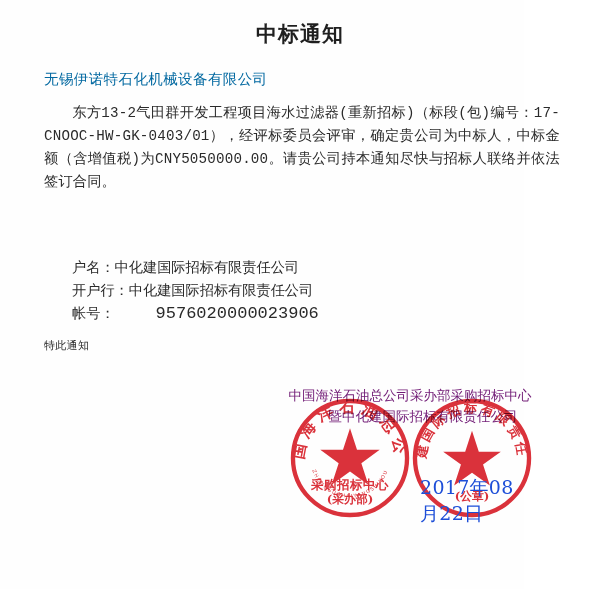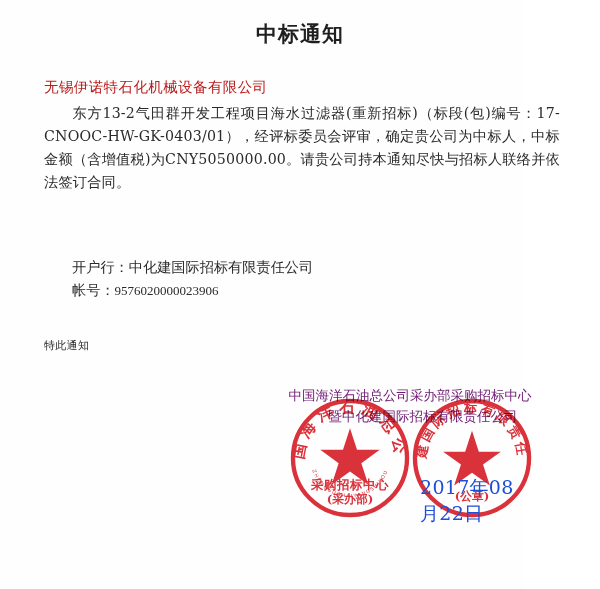--- a/index.html
+++ b/index.html
@@ -37,37 +37,37 @@
     color: #1f1f1f;
   }
 
   
   .addressee {
     position: absolute;
     left: 44px;
     top: 70px;
     font-size: 14.5px;
     letter-spacing: 0.4px;
-    color: #b91c1c;
-    margin-top: 8px;
+    color: #0369a1;
   }
 
   
   .body-block {
     position: absolute;
     left: 44px;
     width: 516px;
   }
   .para {
     font-size: 14.2px;
     line-height: 23px;
     letter-spacing: 0.2px;
     text-align: justify;
     color: #2a2a2a;
     margin: 0;
+    font-family: Liberation Mono, monospace;
   }
   .para.indent {
     text-indent: 2em;
   }
 
   #para-1 { top: 102px; }
   #para-2 { top: 218px; }
 
   
   .bank-info {
@@ -75,22 +75,23 @@
     left: 72px;
     top: 256px;
     font-size: 14.2px;
     line-height: 23px;
     color: #2a2a2a;
   }
   .bank-line { white-space: nowrap; }
   .bank-label { }
   .bank-value { }
   .acct-num {
-    font-family: Liberation Serif, serif;
-    font-size: 13px;
+    font-family: Liberation Mono, monospace;
+    font-size: 17px;
+    margin-left: 41px;
   }
 
   
   .closing {
     position: absolute;
     left: 44px;
     top: 338px;
     font-size: 11px;
     letter-spacing: 0.3px;
     color: #2a2a2a;
@@ -140,20 +141,23 @@
   <div class="doc-title">中标通知</div>
 
   <div class="addressee">无锡伊诺特石化机械设备有限公司</div>
 
   <div class="body-block" id="para-1">
     <p class="para indent">东方13-2气田群开发工程项目海水过滤器(重新招标)（标段(包)编号：17-CNOOC-HW-GK-0403/01），经评标委员会评审，确定贵公司为中标人，中标金额（含增值税)为CNY5050000.00。请贵公司持本通知尽快与招标人联络并依法签订合同。</p>
   </div>
 
 
   <div class="bank-info">
+    <div class="bank-line">
+      <span class="bank-label">户名：</span><span class="bank-value">中化建国际招标有限责任公司</span>
+    </div>
     <div class="bank-line">
       <span class="bank-label">开户行：</span><span class="bank-value">中化建国际招标有限责任公司</span>
     </div>
     <div class="bank-line">
       <span class="bank-label">帐号：</span><span class="acct-num">9576020000023906</span>
     </div>
   </div>
 
   <div class="closing">特此通知</div>
 

